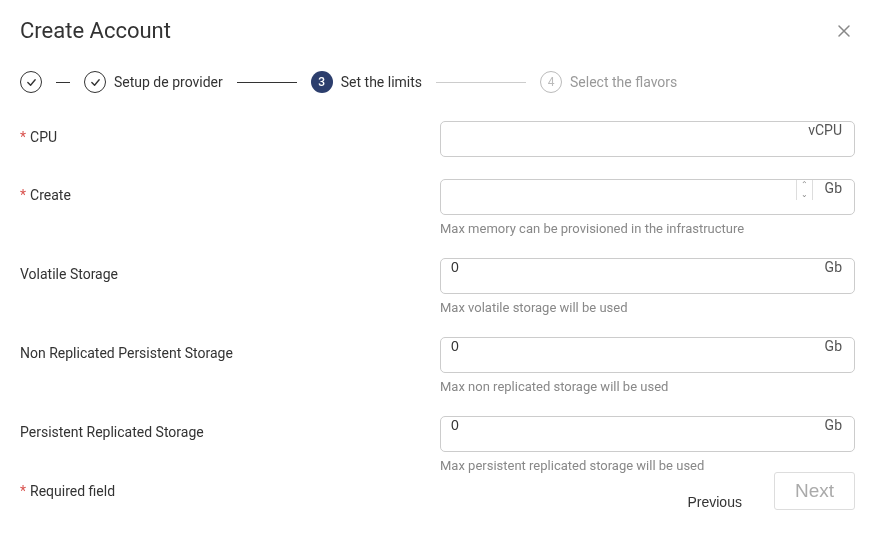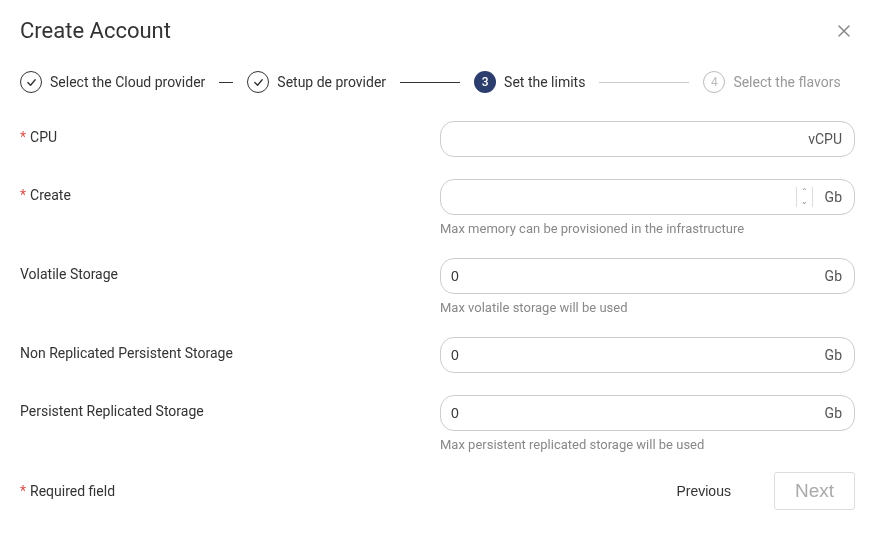--- a/index.html
+++ b/index.html
@@ -112,23 +112,23 @@
     .required-marker {
       color: #d9534f;
       margin-right: 4px;
     }
     .form-field {
       flex: 1;
       min-width: 0;
     }
     .input-group {
       display: flex;
-      align-items: center;
+      align-items: flex-start;
       border: 1px solid #ccc;
-      border-radius: 14px;
+      border-radius: 5px;
       height: 36px;
       background: #fff;
     }
     .input-group input {
       flex: 1;
       border: none;
       outline: none;
       padding: 0 10px;
       font-size: 14px;
       color: #333;
@@ -172,22 +172,22 @@
       display: flex;
       justify-content: space-between;
       align-items: center;
     }
     .required-note {
       font-size: 14px;
       color: #333;
     }
     .footer-actions {
       display: flex;
-      align-items: center;
-      gap: 43px;
+      align-items: flex-end;
+      gap: 32px;
     }
     .btn-previous {
       font-size: 14px;
       color: #333;
       cursor: pointer;
       background: none;
       border: none;
     }
     .btn-next {
       font-size: 19px;
@@ -216,21 +216,20 @@
     </div>
   </div>
 
   <div class="stepper">
     <div class="step">
       <div class="step-icon completed">
         <svg class="checkmark-svg" viewBox="0 0 12 12">
             <path d="M2 6 L5 9 L10 3" stroke="#333" stroke-width="1.5" fill="none" stroke-linecap="round" stroke-linejoin="round"></path>
           </svg>
       </div>
-      <span class="step-label">Select the Cloud provider</span>
     </div>
     <div class="step-connector short"></div>
     <div class="step">
       <div class="step-icon completed">
         <svg class="checkmark-svg" viewBox="0 0 12 12">
             <path d="M2 6 L5 9 L10 3" stroke="#333" stroke-width="1.5" fill="none" stroke-linecap="round" stroke-linejoin="round"></path>
           </svg>
       </div>
       <span class="step-label">Setup de provider</span>
     </div>
@@ -290,20 +289,21 @@
 
   <div class="form-row">
     <div class="form-label">
       <span>Non Replicated Persistent Storage</span>
     </div>
     <div class="form-field">
       <div class="input-group">
         <input type="text" value="0" style="">
         <div class="input-unit">Gb</div>
       </div>
+      <div class="hint">Max non replicated storage will be used</div>
     </div>
   </div>
 
   <div class="form-row">
     <div class="form-label">
       <span>Persistent Replicated Storage</span>
     </div>
     <div class="form-field">
       <div class="input-group">
         <input type="text" value="0" style="">

